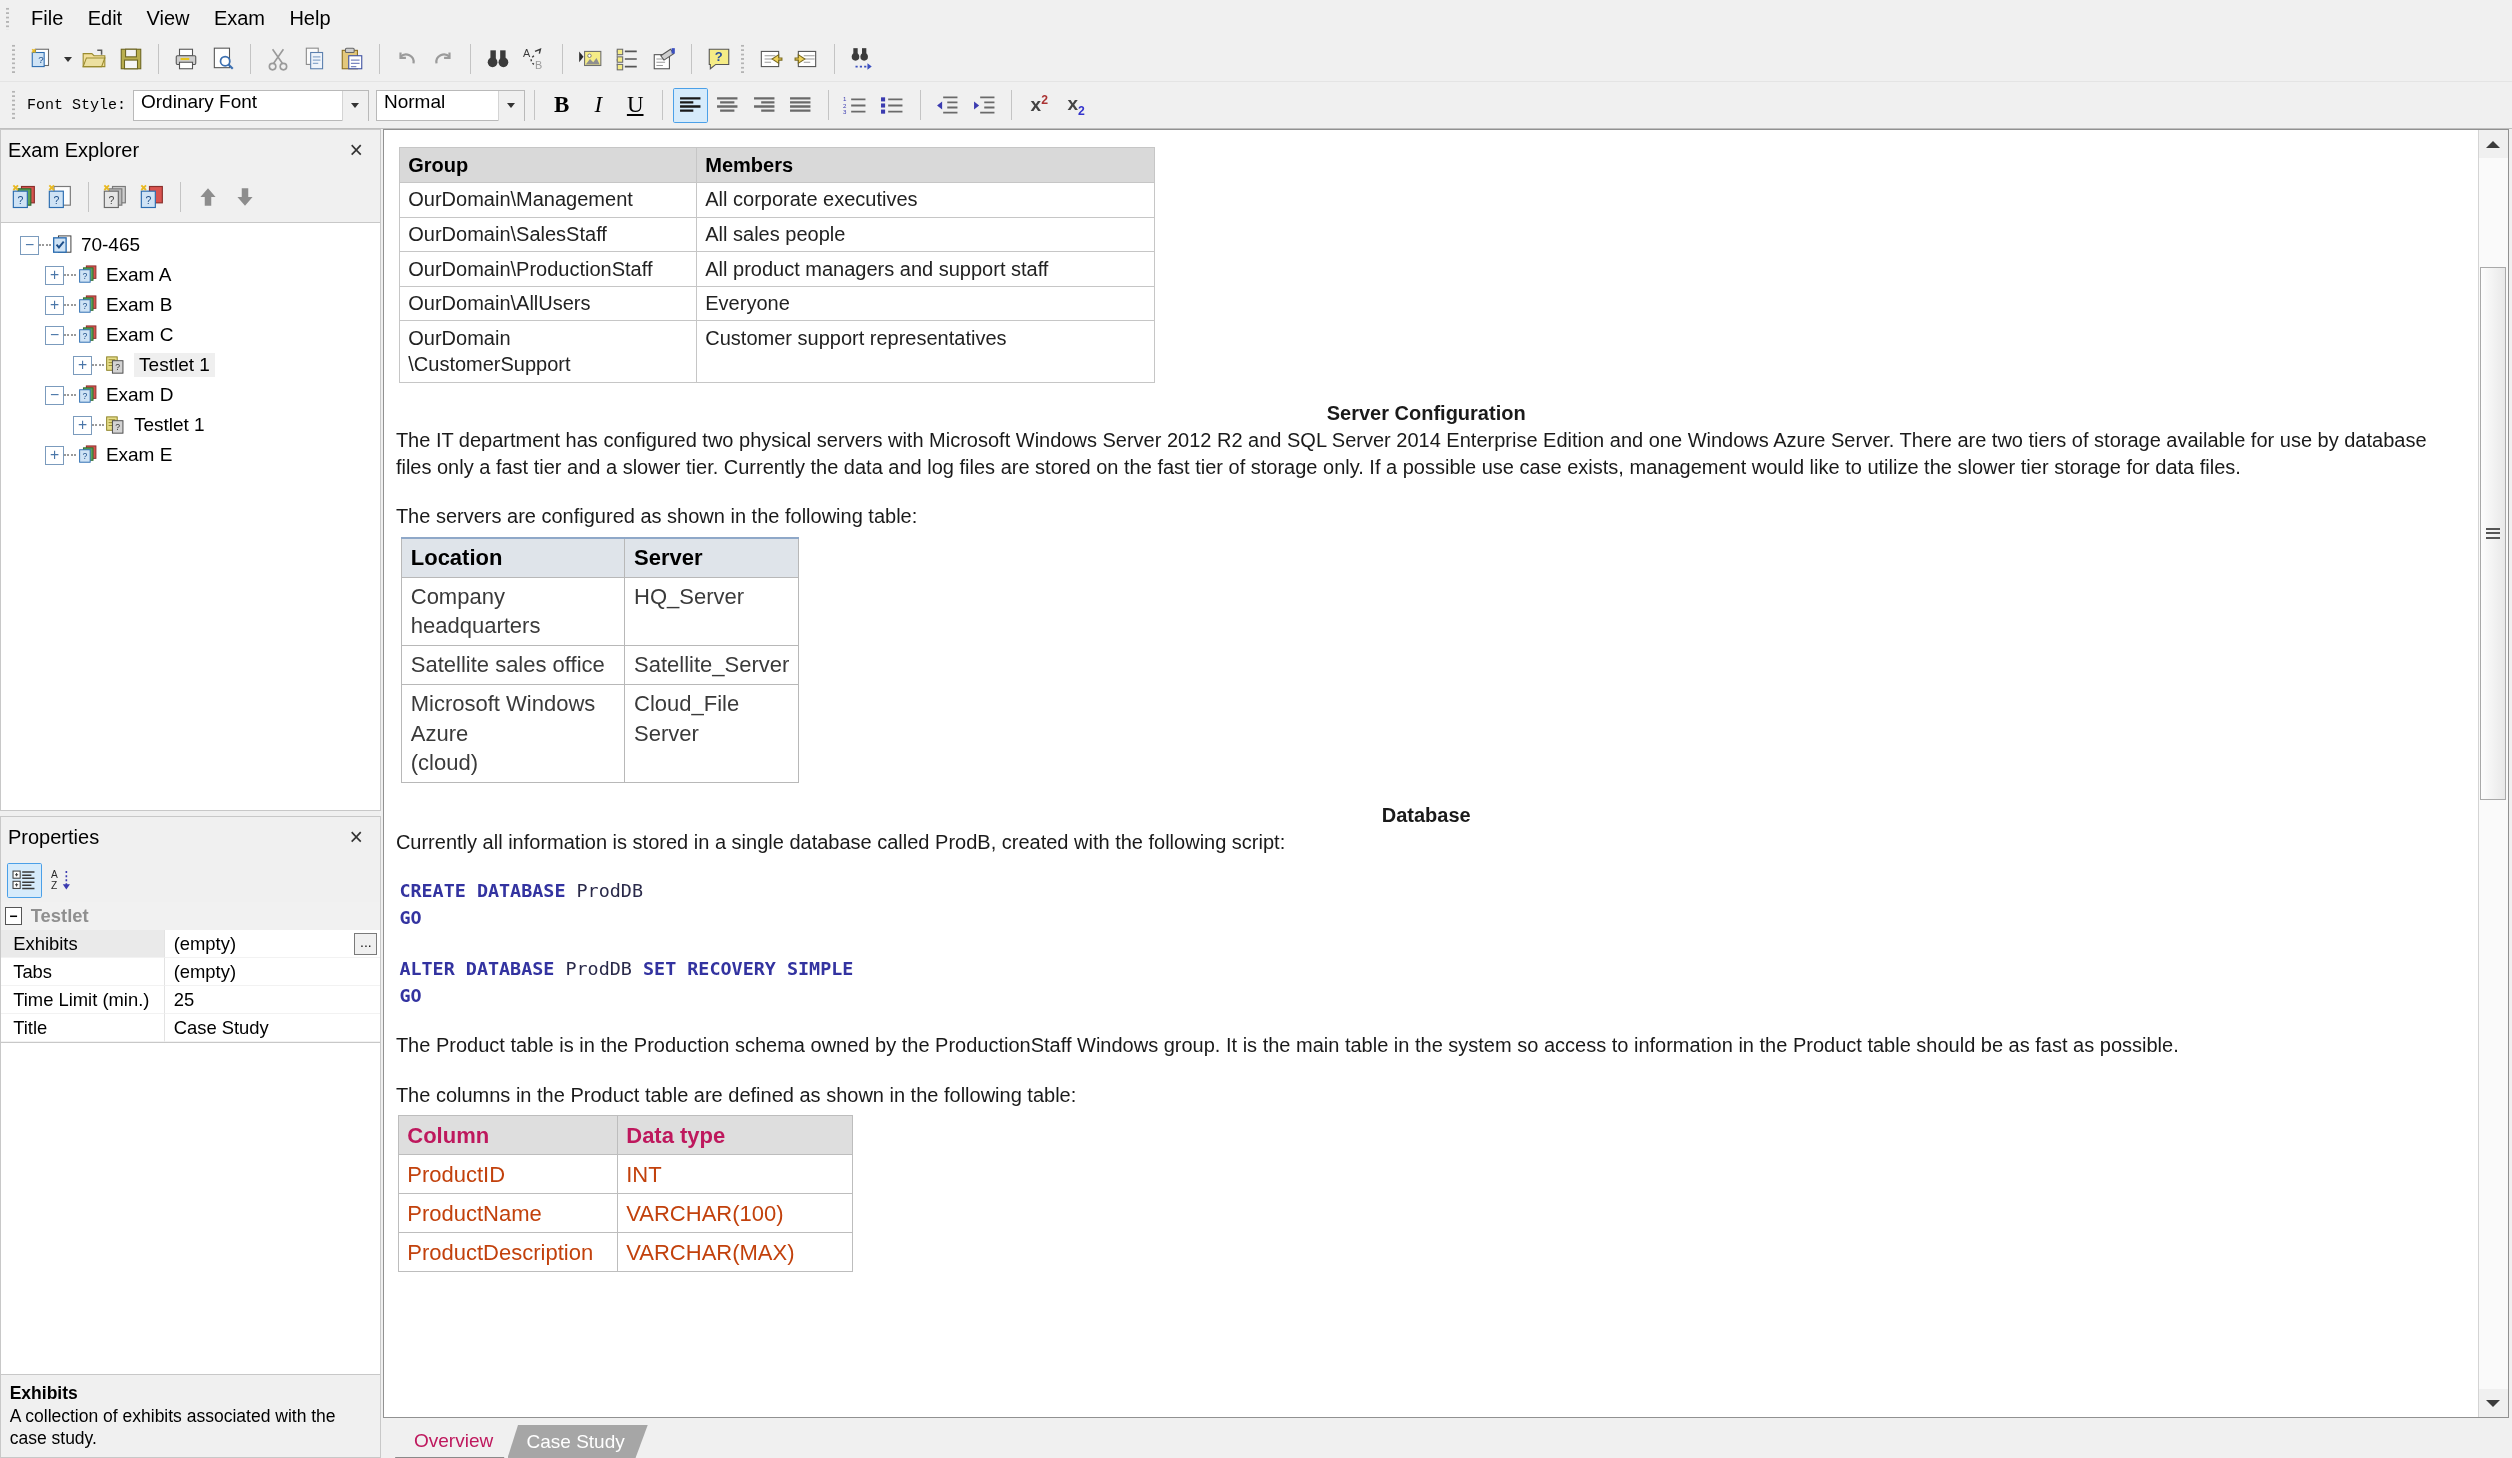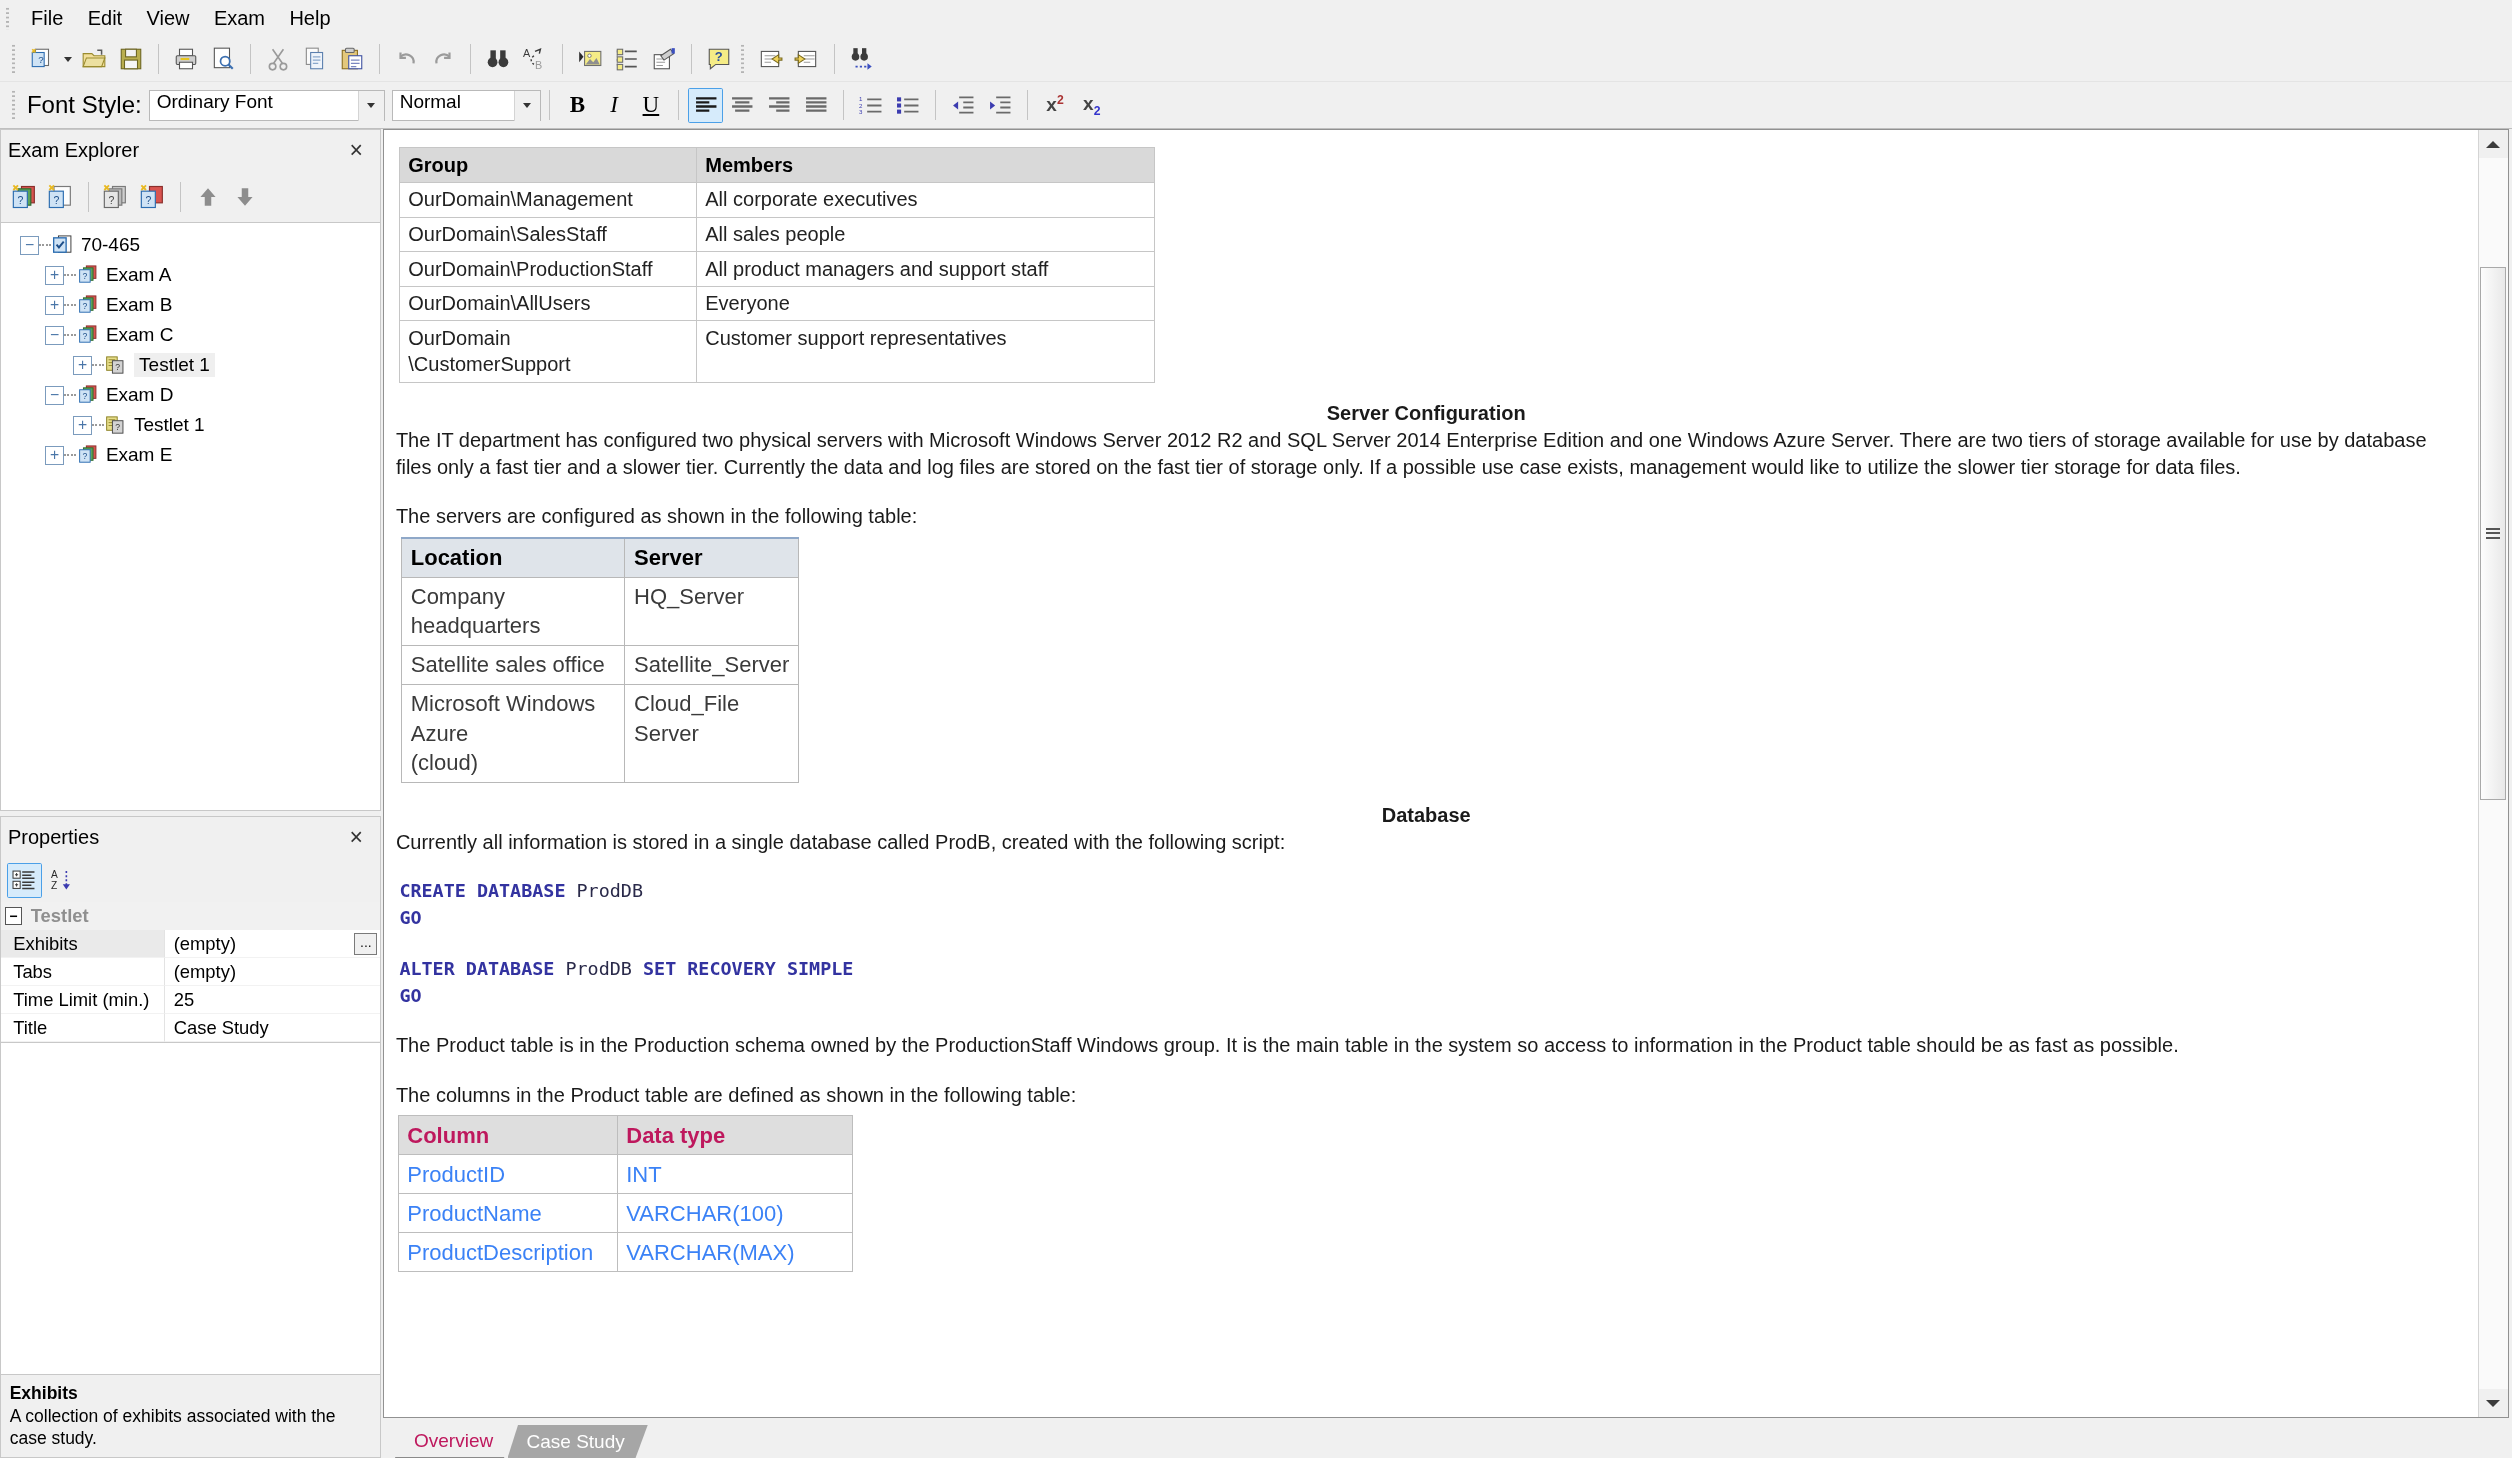--- a/index.html
+++ b/index.html
@@ -51,21 +51,21 @@
   .tb-btn svg { display: block; }
   .dropdown-arrow {
     width: 15.7px; height: 35px; display:flex; align-items:center; justify-content:center;
   }
   .dropdown-arrow::after {
     content: ""; border-left: 4.4px solid transparent; border-right: 4.4px solid transparent;
     border-top: 5.2px solid #333;
   }
 
   
-  .fs-label { font-size: 24px; margin: 0 7px 0 3.5px; }
+  .fs-label { font-size: 15px; margin: 0 7px 0 3.5px; font-family: Liberation Mono, monospace; }
   .combo {
     height: 31px; background: #fff; border: 0.9px solid #b9b9b9;
     display: flex; align-items: flex-start; position: relative;
   }
   .combo .val { padding: 0 7px; font-size: 19px; white-space: nowrap; flex: 1; }
   .combo .btn {
     width: 26px; height: 30px; background: #f0f0f0; border-left: 0.9px solid #d4d4d4;
     display: flex; align-items: center; justify-content: center;
   }
   .combo .btn::after {
@@ -189,21 +189,21 @@
   table.tbl-blue { border-collapse: collapse; margin: 7px 0 5.2px 5.2px; border-top: 2.6px solid #8fa8c8; }
   table.tbl-blue td, table.tbl-blue th {
     border: 0.9px solid #b8b8b8; padding: 4.4px 8.7px; font-size: 22px;
     text-align: left; font-weight: normal; color: #3a3a3a; vertical-align: top;
   }
   table.tbl-blue th { background: #dfe4ea; font-weight: bold; color: #000; }
 
   table.tbl-gray { border-collapse: collapse; margin: 7px 0 5.2px 1.7px; }
   table.tbl-gray td, table.tbl-gray th {
     border: 0.9px solid #bdbdbd; padding: 4.4px 8.7px; font-size: 22px;
-    text-align: left; font-weight: normal; color: #3b82f6; vertical-align: top;
+    text-align: left; font-weight: normal; color: #c2410c; vertical-align: top;
   }
   table.tbl-gray th { background: #dedede; font-weight: bold; color: #be185d; }
 
   pre.sql {
     font-family: "DejaVu Sans Mono", monospace; font-size: 18.4px;
     margin: 3.5px 0 3.5px 3.5px; color: #2b2b6f; line-height: 1.5;
   }
   pre.sql .kw { color: #3333a0; font-weight: bold; }
   pre.sql .id { color: #2a2a4a; }
 

